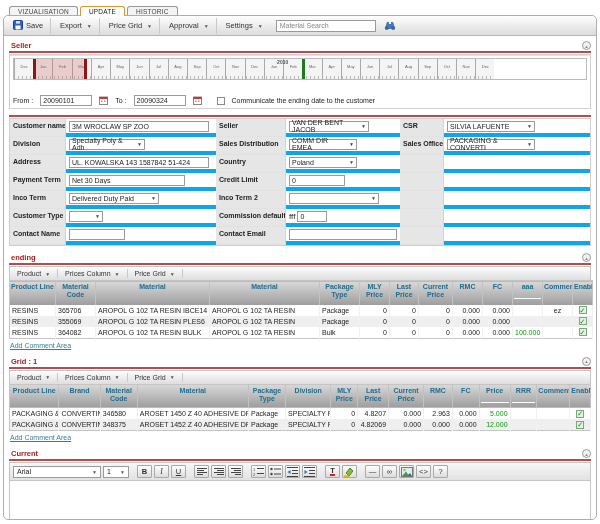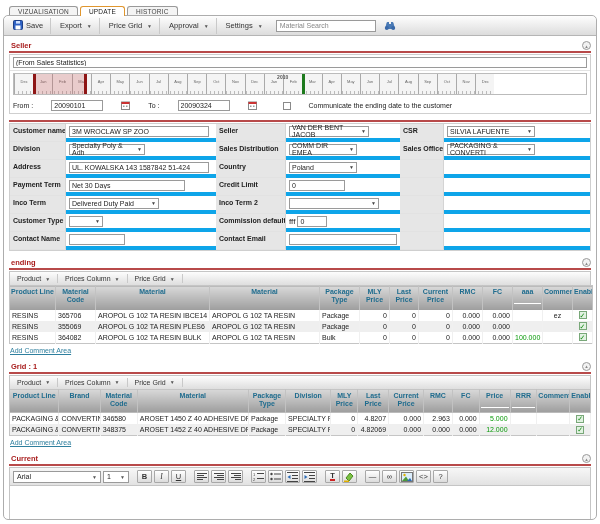--- a/index.html
+++ b/index.html
@@ -58,21 +58,21 @@
   .tl-wrap { position:relative; width:100%; height:22px; border:1px solid #bbb; background:#fff; }
   .tl-strip { position:absolute; left:0; top:0; bottom:0; width:84%;
     background:repeating-linear-gradient(90deg,#bbb 0 1px,transparent 1px 4px) left bottom/100% 3px no-repeat, #f4f4f4;
     display:flex; }
   .tl-month { flex:1; border-left:1px solid #aaa; font-size:4px; color:#666;
     padding-top:5px; text-align:center; overflow:hidden; }
   .tl-year { position:absolute; top:0px; left:46%; font-size:5px; color:#555; font-weight:bold; }
   .tl-range { position:absolute; top:0; bottom:0; background:rgba(205,100,100,.28);
     border-left:3px solid #8e1515; border-right:3px solid #8e1515; cursor:ew-resize; }
   .tl-today { position:absolute; top:0; bottom:0; width:3px; background:#1d7a1d; }
-  .fromto { display:flex; align-items:center; gap:18px; margin-top:2px; font-size:7px; }
+  .fromto { display:flex; align-items:center; gap:7px; margin-top:12px; font-size:7px; }
   .cal { cursor:pointer; display:flex; }
   .chk { width:8px; height:8px; border:1px solid #8a8a8a; background:#fff; margin-left:8px; cursor:pointer; }
 
   
   .hm-grid { display:grid; grid-template-columns:56px 150px 70px 114px 44px 1fr;
     border:1px solid #cfcfcf; }
   .hm-grid .lab { background:#e6e6e6; font-weight:bold; font-size:7px; padding:3px 3px;
     border-right:1px solid #d4d4d4; border-bottom:1px solid #e2e2e2; white-space:nowrap; overflow:hidden; }
   .hm-grid .val { padding:1.5px 3px; border-bottom:4px solid #0ea5e9; display:flex;
     align-items:center; gap:2px; overflow:hidden; }
@@ -165,23 +165,20 @@
   </div>
 
   <div class="section">
     <div class="sec-head">
       <span class="sec-title">Seller</span>
       <span class="collapse">▴</span>
     </div>
     <div class="sec-rule"></div>
     <div class="form-box">
       <div class="frow">
-        <div class="fval">
-          <input class="txt" style="width: 100%;" value="(From Sales Statistics)">
-        </div>
       </div>
       <div class="frow">
         <div class="fval" style="flex-direction:column; align-items:stretch;">
           <div class="tl-wrap">
             <div class="tl-strip" id="tl-strip">
                 <div class="tl-month">Dec</div>
                 <div class="tl-month">Jan</div>
                 <div class="tl-month">Feb</div>
                 <div class="tl-month">Mar</div>
                 <div class="tl-month">Apr</div>

